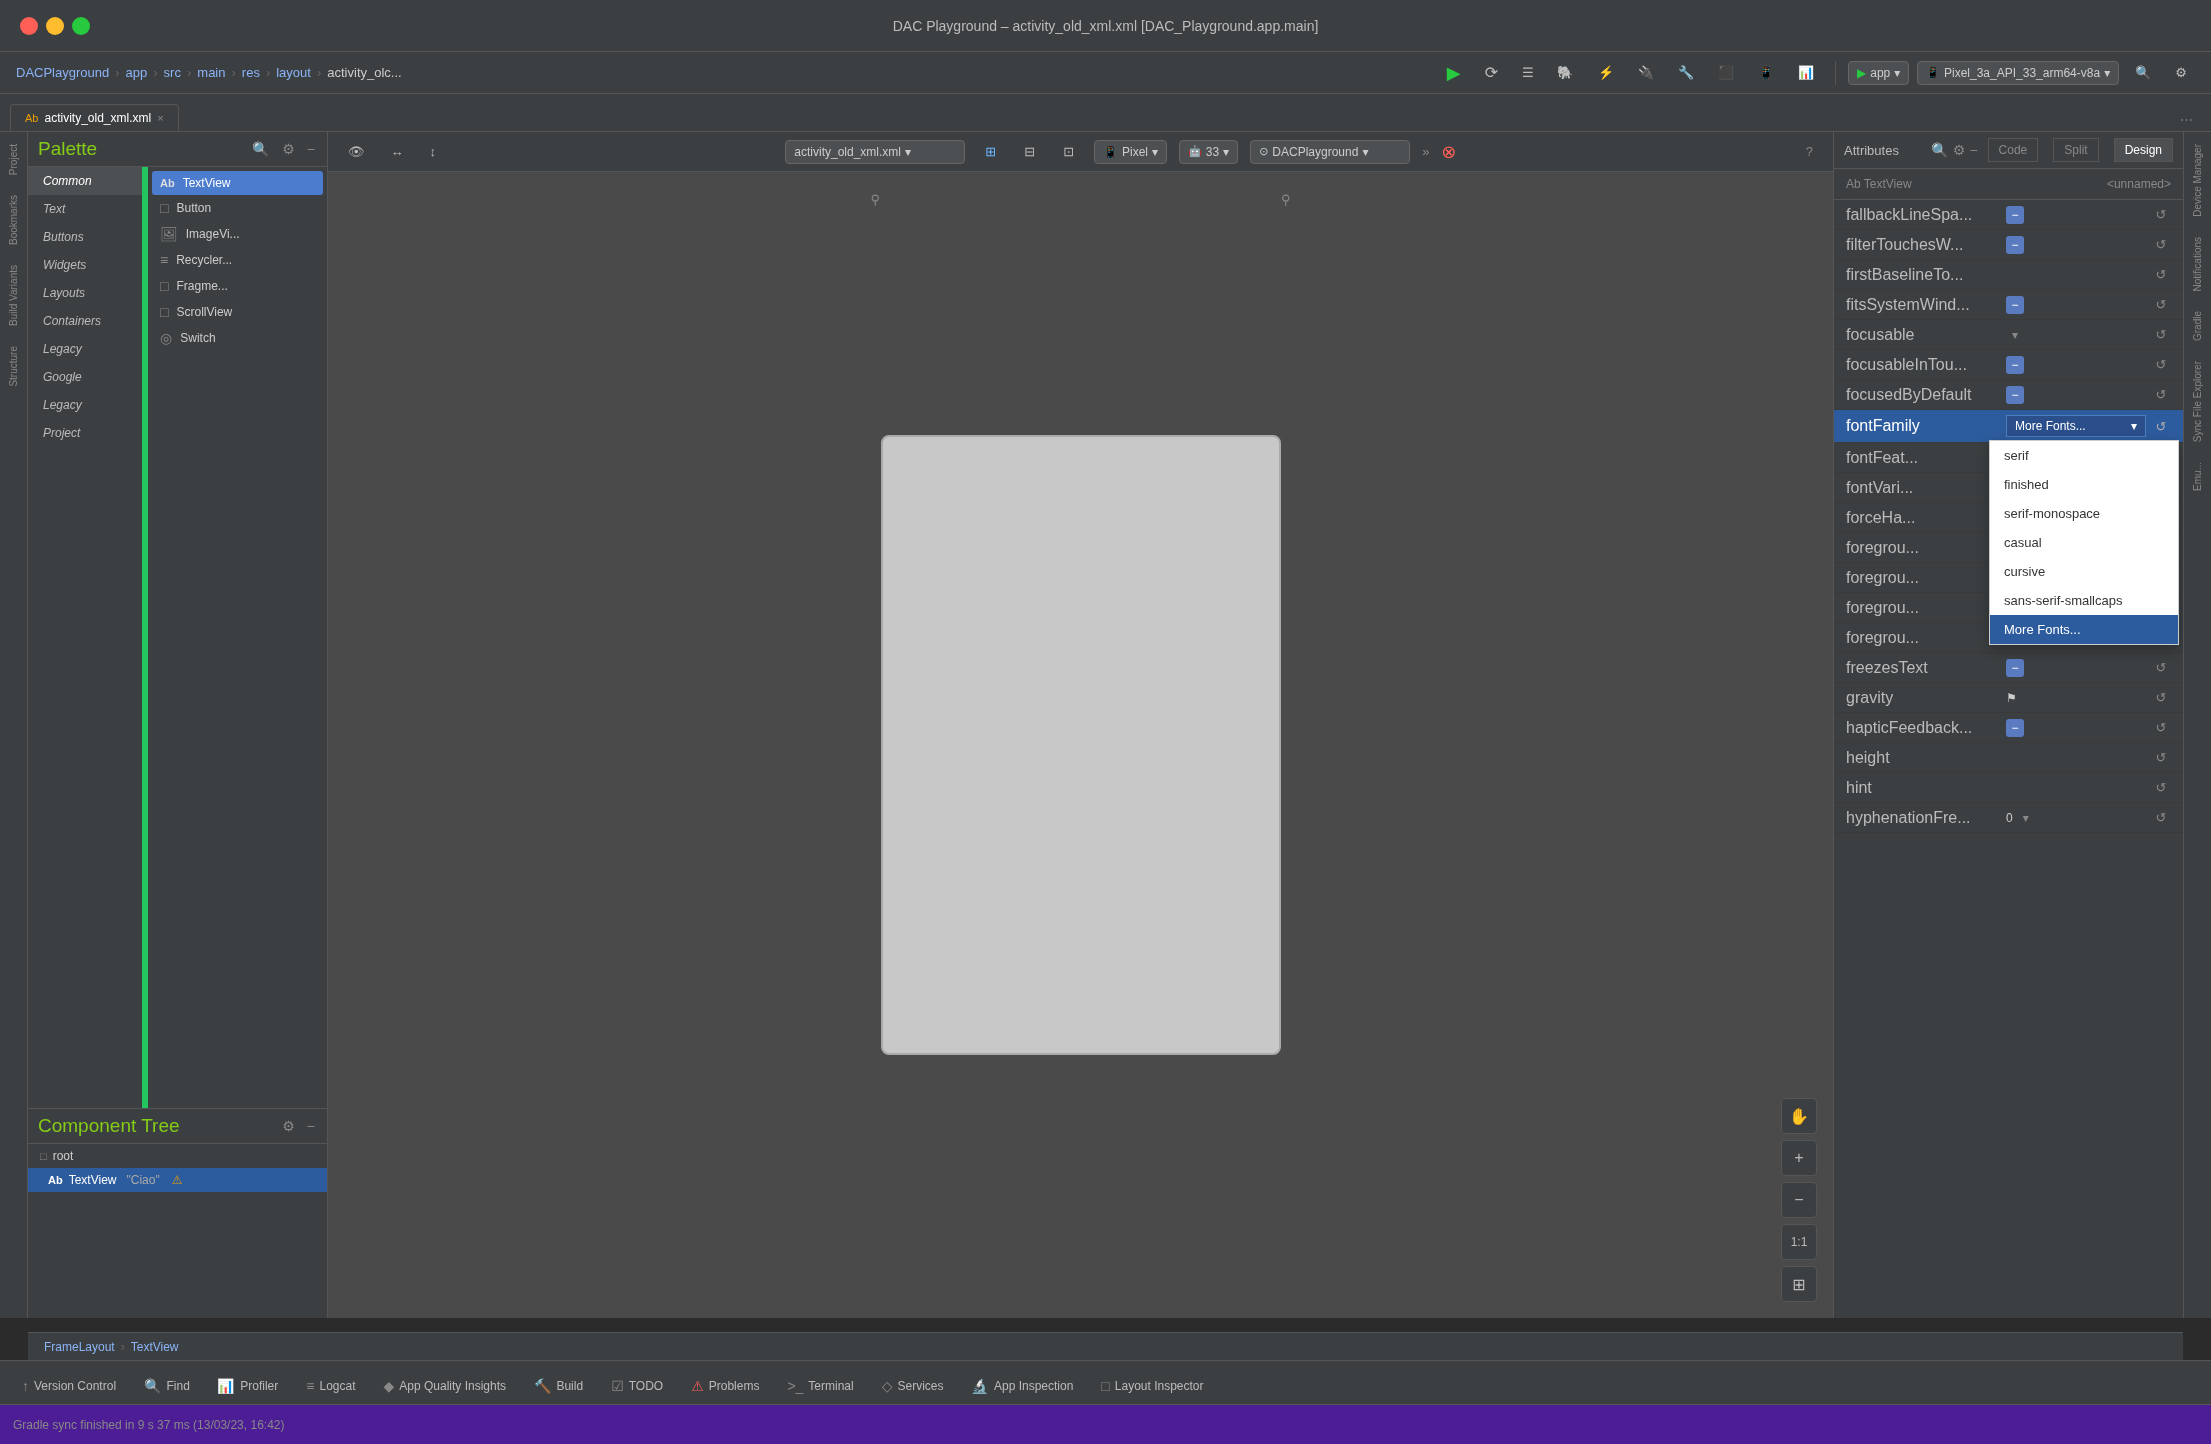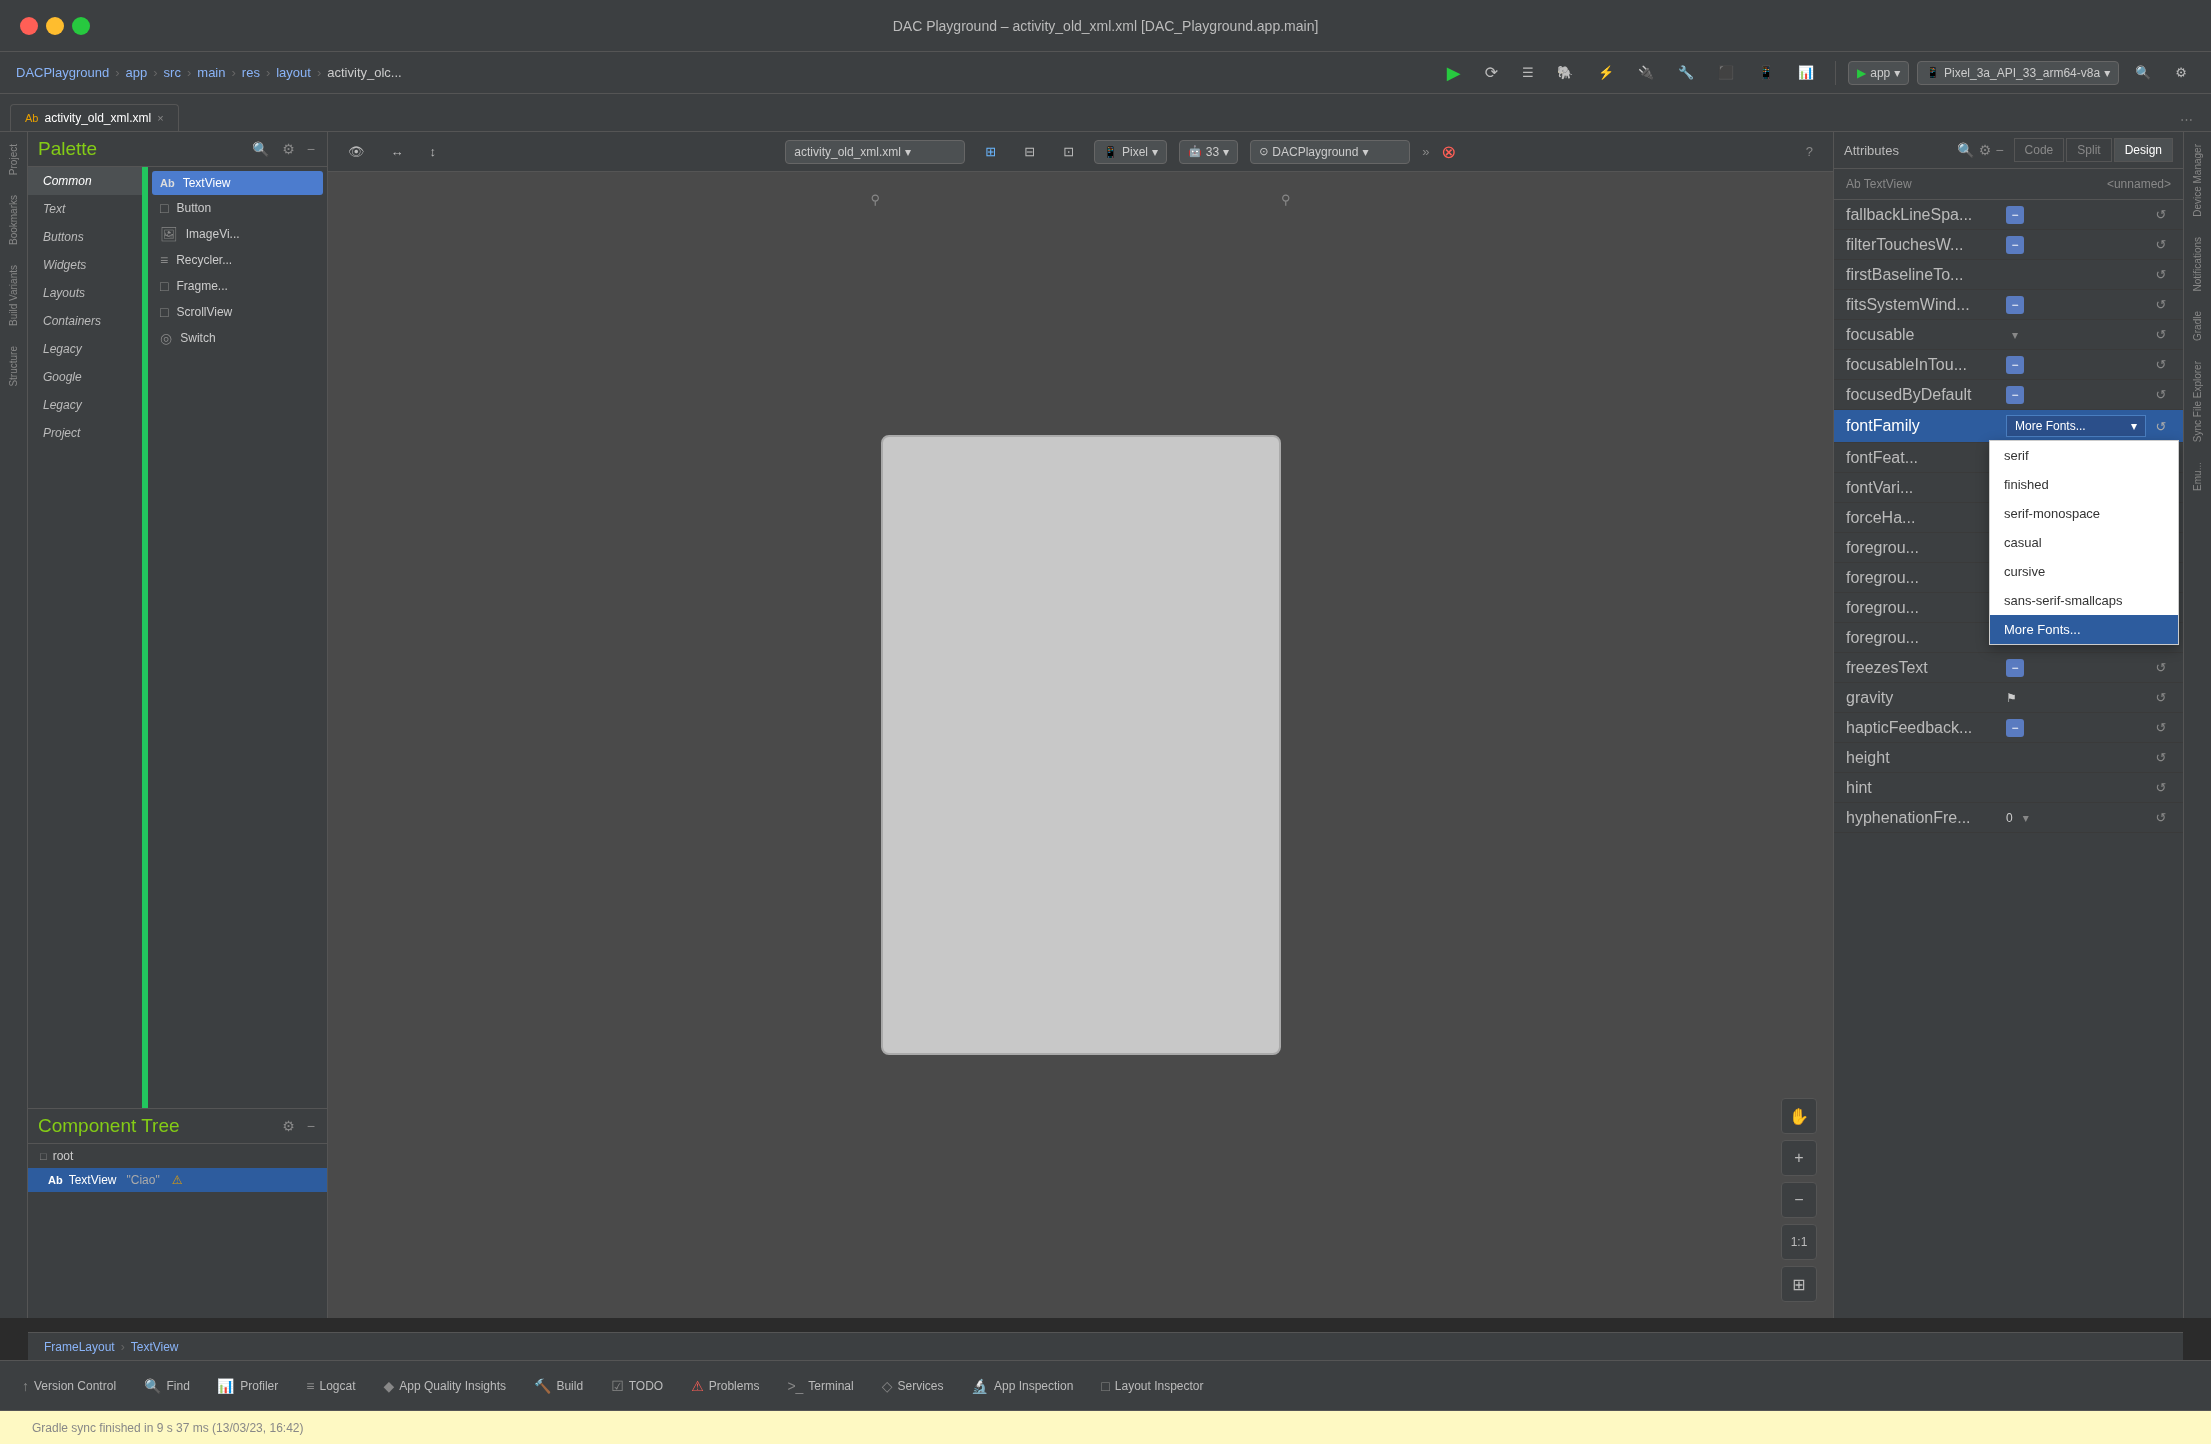--- a/index.html
+++ b/index.html
@@ -351,21 +351,21 @@
       cursor: pointer;
     }
     .font-dropdown-item.active { background: #2d5c9e; color: #fff; }
 
     
     .view-toggle {
       position: absolute;
       right: 10px;
       top: 8px;
       display: flex;
-      gap: 2px;
+      gap: 15px;
     }
     .view-btn {
       padding: 4px 10px;
       font-size: 12px;
       background: none;
       border: 1px solid #555;
       color: #888;
       cursor: pointer;
     }
     .view-btn.active { background: #4c5052; color: #fff; }
@@ -379,26 +379,26 @@
       flex-direction: column;
       align-items: center;
       padding: 8px 0;
       gap: 12px;
       font-size: 10px;
       color: #888;
     }
 
     
     .status-bar {
-      height: 34px;
-      background: #fef9c3;
+      height: 40px;
+      background: #4c1d95;
       border-top: 1px solid #555;
       display: flex;
       align-items: center;
-      padding: 0 32px;
+      padding: 0 13px;
       font-size: 12px;
       color: #888;
       position: absolute;
       bottom: 0;
       left: 0;
       right: 0;
     }
 
     
     .bottom-toolbar {

